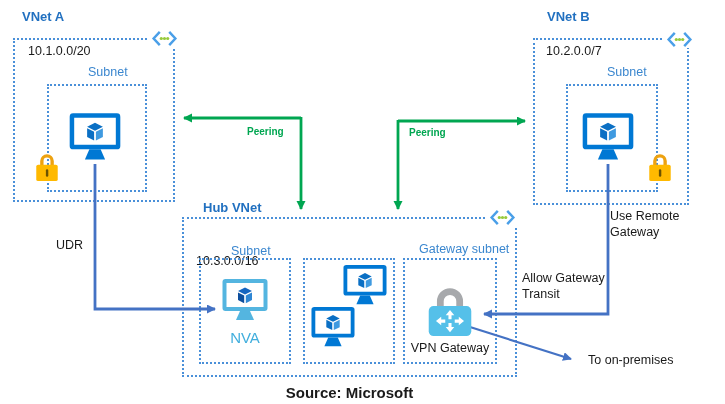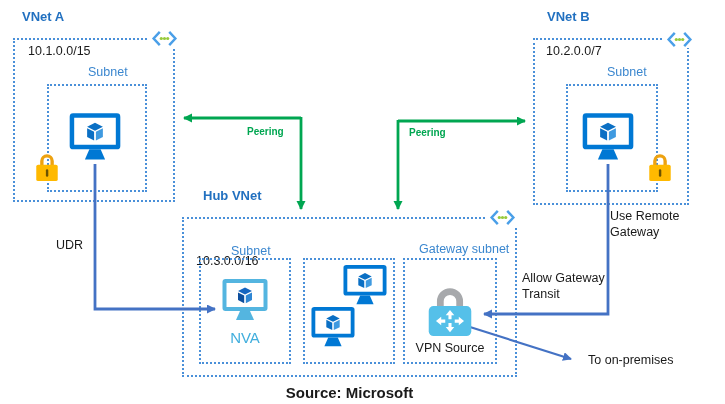--- a/index.html
+++ b/index.html
@@ -54,21 +54,21 @@
     <path d="M398,120 V209" stroke="#00a651" stroke-width="2.8" fill="none" marker-end="url(#ag)"></path>
 
     <path d="M95,164 V309 H215" stroke="#4472c4" stroke-width="2.8" fill="none" marker-end="url(#ab)"></path>
 
     <path d="M608,164 V314 H484" stroke="#4472c4" stroke-width="2.8" fill="none" marker-end="url(#ab)"></path>
 
     <path d="M470,327 L571,359" stroke="#4472c4" stroke-width="2.2" fill="none" marker-end="url(#ab)"></path>
   </svg>
 
   <div class="vnet-title" style="left:22px;top:9px;">VNet A</div>
-  <div class="cidr" style="left:28px;top:44px;">10.1.0.0/15</div>
+  <div class="cidr" style="left:28px;top:44px;">10.1.0.0/20</div>
   <div class="subnet-lbl" style="left:76px;top:65px;">Subnet</div>
 
   <div class="icon peer-icon" style="left:149px;top:30px;">
     <svg width="29" height="17" viewBox="0 0 30 18">
       <path d="M10 2 L3.5 9 L10 16" stroke="#4a9fe8" stroke-width="2.6" fill="none"></path>
       <path d="M20 2 L26.5 9 L20 16" stroke="#4a9fe8" stroke-width="2.6" fill="none"></path>
       <circle cx="11.6" cy="9" r="1.7" fill="#97ca3d"></circle>
         <circle cx="15" cy="9" r="1.7" fill="#97ca3d"></circle>
         <circle cx="18.4" cy="9" r="1.7" fill="#97ca3d"></circle>
     </svg>
@@ -119,21 +119,21 @@
   </div>
 
   <div class="icon" style="left:646px;top:151px;">
     <svg width="28" height="33" viewBox="0 0 30 34">
       <path d="M9.5 15 v-5 a5.5 5.5 0 0 1 11 0 v5" stroke="#eda211" stroke-width="3.6" fill="none"></path>
       <rect x="3.5" y="14" width="23" height="17.5" rx="2" fill="#ffb900"></rect>
       <rect x="13.8" y="19" width="2.6" height="8" rx="1.3" fill="#6b5200"></rect>
     </svg>
   </div>
 
-  <div class="vnet-title" style="left:203px;top:188px;">Hub VNet</div>
+  <div class="vnet-title" style="left:203px;top:200px;">Hub VNet</div>
   <div class="cidr" style="left:196px;top:226px;margin-top:28px;">10.3.0.0/16</div>
   <div class="subnet-lbl" style="left:219px;top:244px;">Subnet</div>
   <div class="subnet-lbl" style="left:407px;top:242px;">Gateway subnet</div>
 
   <div class="icon peer-icon" style="left:487px;top:209px;">
     <svg width="29" height="17" viewBox="0 0 30 18">
       <path d="M10 2 L3.5 9 L10 16" stroke="#4a9fe8" stroke-width="2.6" fill="none"></path>
       <path d="M20 2 L26.5 9 L20 16" stroke="#4a9fe8" stroke-width="2.6" fill="none"></path>
       <circle cx="11.6" cy="9" r="1.7" fill="#97ca3d"></circle>
         <circle cx="15" cy="9" r="1.7" fill="#97ca3d"></circle>
@@ -177,21 +177,21 @@
   <div class="icon" style="left:423px;top:280px;">
     <svg width="54" height="58" viewBox="0 0 54 60">
       <path d="M17 30 v-8 a10 10 0 0 1 20 0 v8" stroke="#a7a9ac" stroke-width="7" fill="none" stroke-linecap="round"></path>
       <rect x="5" y="27" width="44" height="31" rx="5" fill="#55c0e9"></rect>
       <path d="M27 31 l4.4,5.4 h-2.8 v4.2 h-3.2 v-4.2 h-2.8 z" fill="#fff"></path>
       <path d="M27 54 l4.4,-5.4 h-2.8 v-4.2 h-3.2 v4.2 h-2.8 z" fill="#fff"></path>
       <path d="M12.5 42.5 l5.4,-4.4 v2.8 h4.2 v3.2 h-4.2 v2.8 z" fill="#fff"></path>
       <path d="M41.5 42.5 l-5.4,-4.4 v2.8 h-4.2 v3.2 h4.2 v2.8 z" fill="#fff"></path>
     </svg>
   </div>
-  <div class="vpn-lbl" style="left:403px;top:341px;width:94px;">VPN Source</div>
+  <div class="vpn-lbl" style="left:403px;top:341px;width:94px;">VPN Gateway</div>
 
   <div class="peering-lbl" style="left:247px;top:126px;">Peering</div>
   <div class="peering-lbl" style="left:409px;top:127px;">Peering</div>
   <div class="edge-lbl" style="left:56px;top:238px;">UDR</div>
   <div class="edge-lbl" style="left:610px;top:209px;width:82px;">Use Remote Gateway</div>
   <div class="edge-lbl" style="left:522px;top:271px;width:95px;">Allow Gateway Transit</div>
   <div class="edge-lbl" style="left:588px;top:353px;white-space:nowrap;">To on-premises</div>
   <div class="source-lbl" style="left:182px;top:384px;width:335px;">Source: Microsoft</div>
 
 </div>

